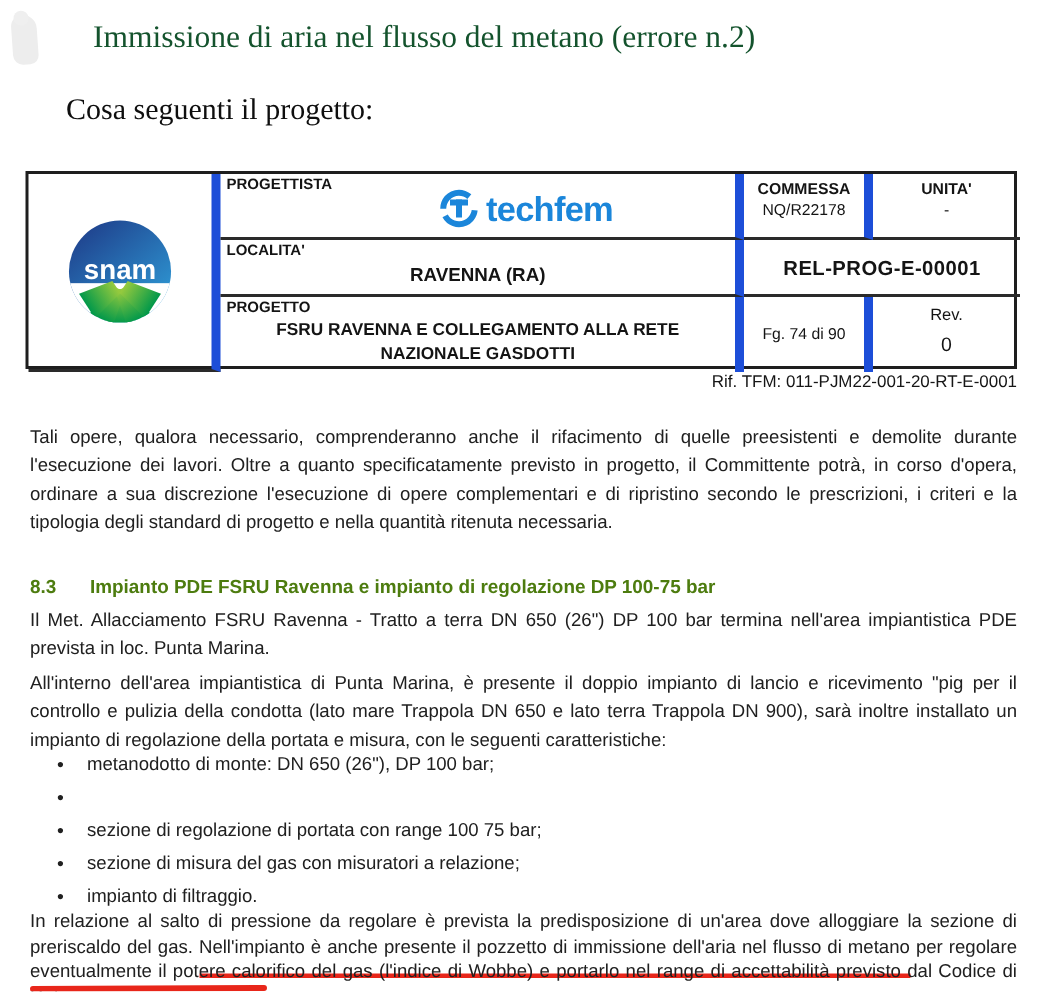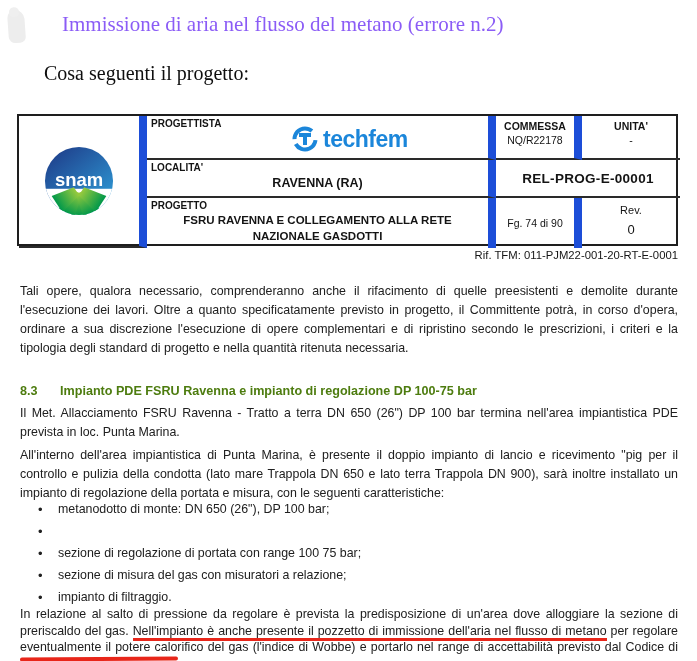--- a/index.html
+++ b/index.html
@@ -6,30 +6,30 @@
   .page{position:relative;width:697px;height:661px;background:#ffffff;overflow:hidden;
         font-family:"Liberation Sans",sans-serif;color:#1f1f1f;}
 
   
   .smudge{position:absolute;left:8px;top:10px;width:17px;height:33px;background:#ededed;
           border-radius:8px 10px 6px 7px;transform:rotate(-4deg);}
   .smudge:before{content:"";position:absolute;left:2px;top:-3px;width:10px;height:10px;
           background:#efefef;border-radius:50%;}
 
   .title{position:absolute;left:62px;top:12px;font-family:"Liberation Serif",serif;
-         font-size:21px;font-weight:normal;color:#8b5cf6;white-space:nowrap;}
+         font-size:21px;font-weight:normal;color:#14532d;white-space:nowrap;}
   .subtitle{position:absolute;left:44px;top:62px;font-family:"Liberation Serif",serif;
          font-size:20px;color:#0e0e0e;white-space:nowrap;}
 
   
   .tblock{position:absolute;left:17px;top:114px;width:661px;height:132px;
           display:grid;grid-template-columns:128px 349px 86px 98px;
           grid-template-rows:44px 38px 50px;border:2px solid #1e1e1e;box-sizing:border-box;
           background:#fff;color:#141414;}
-  .cell{position:relative;border-right:8px solid #1d4ed8;border-bottom:2px solid #2a2a2a;
+  .cell{position:relative;border-right:6px solid #1d4ed8;border-bottom:2px solid #2a2a2a;
         box-sizing:border-box;display:flex;align-items:center;justify-content:center;}
   .cell.lastcol{border-right:none;}
   .cell.lastrow{border-bottom:none;}
   .cell .lbl{position:absolute;left:4px;top:2px;font-size:10px;font-weight:bold;}
   .logocell{grid-row:1/4;}
   .relcell{grid-column:3/5;}
   .v-ravenna{font-size:12.5px;font-weight:bold;margin-top:10px;}
   .v-progetto{font-size:11.5px;font-weight:bold;text-align:center;margin-top:12px;
               white-space:pre-line;line-height:1.35;}
   .v-rel{font-size:13.5px;font-weight:bold;letter-spacing:.3px;text-align:right;}
@@ -48,21 +48,21 @@
   .para{position:absolute;left:0;width:658px;text-align:justify;line-height:19px;margin:0;}
   .p1{top:282px;}
   .h83{position:absolute;top:384px;left:0;font-weight:bold;font-size:12.6px;color:#4d7c0f;}
   .h83 .num{display:inline-block;width:40px;}
   .p2{top:404px;}
   .p3{top:446px;}
   .blist{position:absolute;top:503px;left:0;width:658px;margin:0;padding:0;list-style:none;}
   .blist li{display:flex;margin-bottom:8.5px;line-height:13.5px;font-size:12.4px;}
   .bdot{width:20px;padding-left:18px;flex:none;font-size:13px;}
   .p4{top:606px;line-height:16.5px;}
-  .redline{border-bottom:3px solid #e8261a;padding-bottom:0px;}
+  .redline{border-bottom:3px solid #e8261a;padding-bottom:11px;}
   .redbar{position:absolute;left:20px;top:656.5px;width:158px;height:4px;background:#e8261a;
           border-radius:2px;transform:rotate(-.3deg);}
 </style>
 </head>
 <body>
 
 <div class="page">
 
   <div class="smudge"></div>
 

